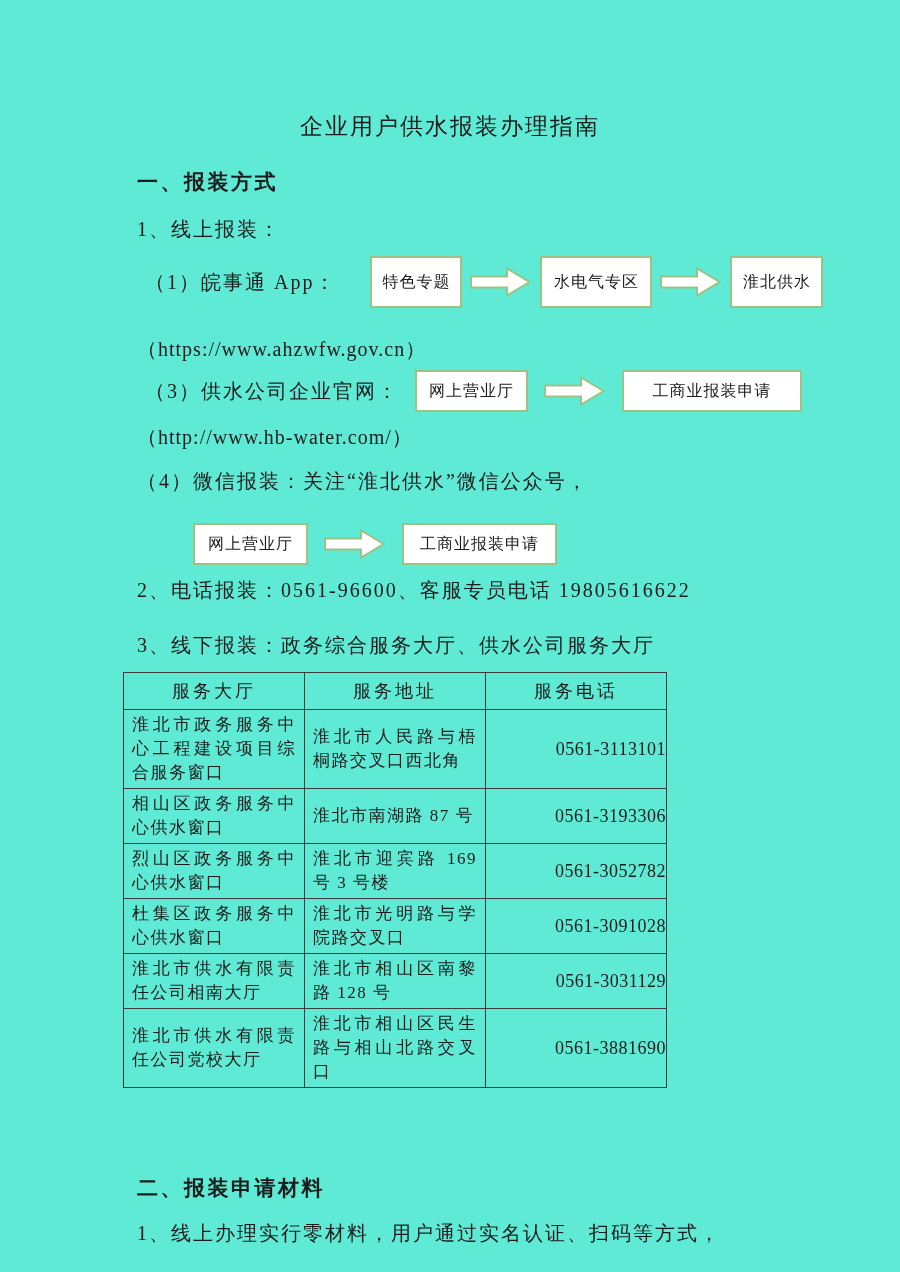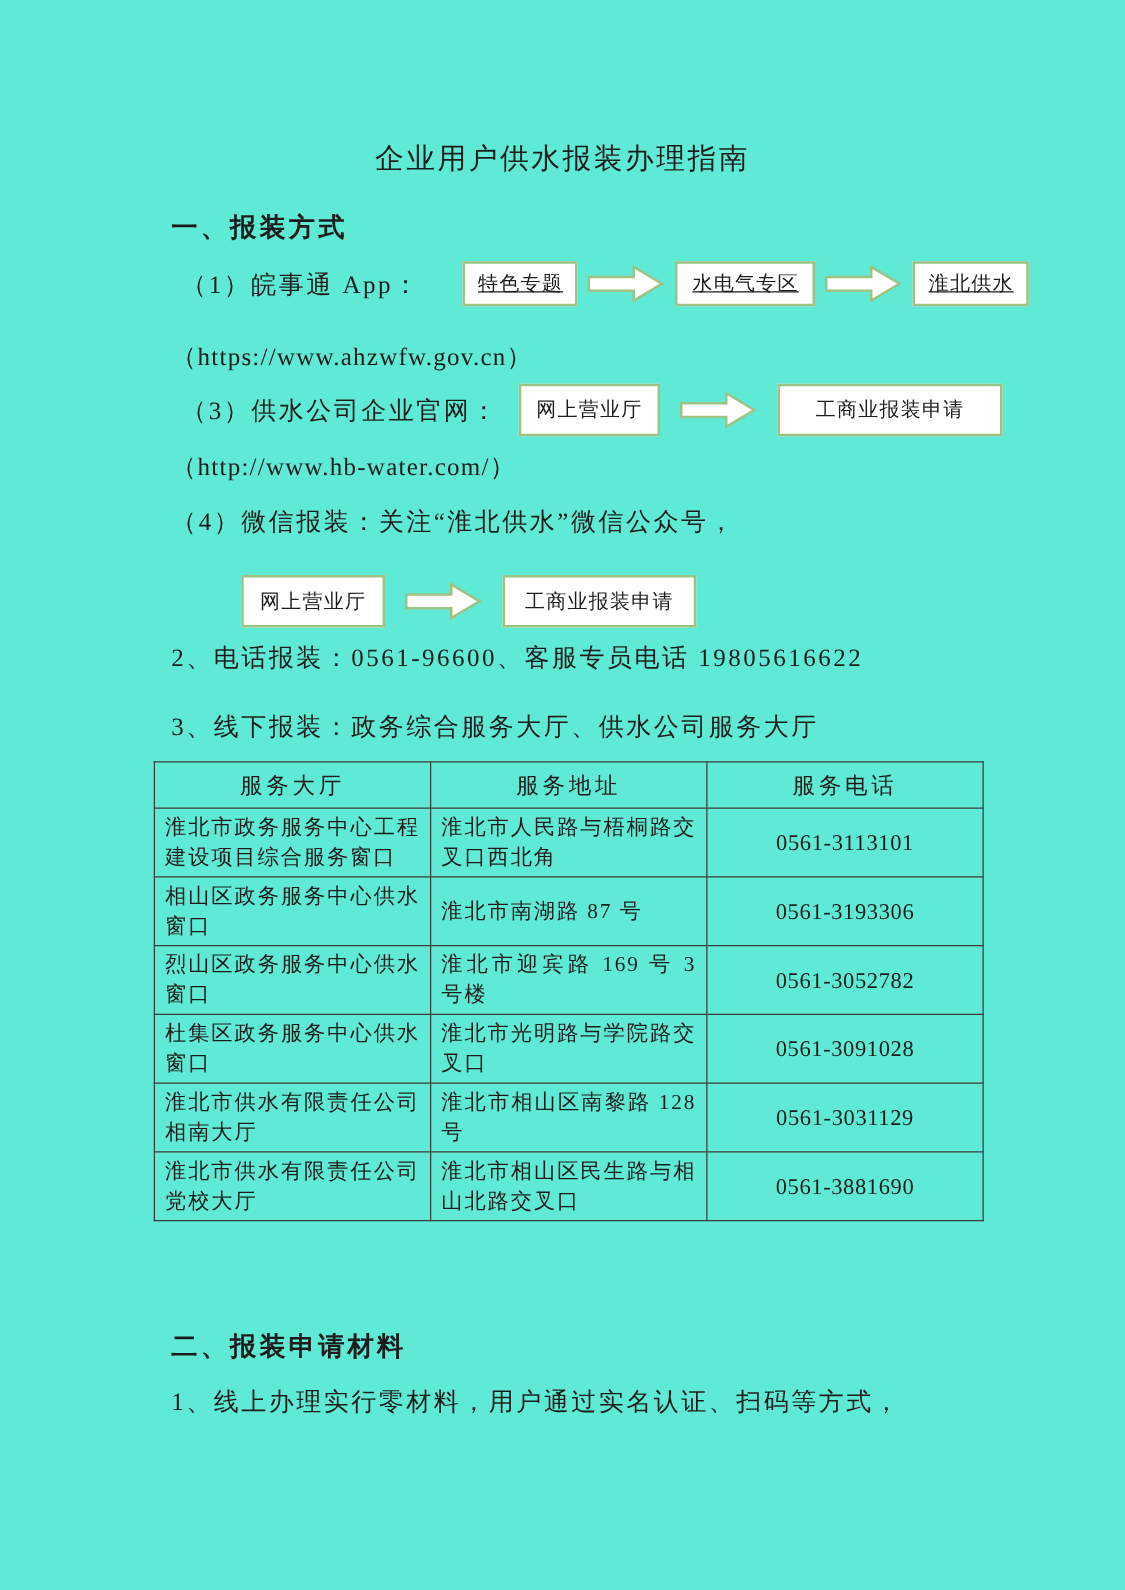--- a/index.html
+++ b/index.html
@@ -56,38 +56,38 @@
     display: flex;
     align-items: center;
     justify-content: center;
     border: 2px solid #9CC284;
     background: #ffffff;
     font-size: 16px;
     letter-spacing: 1px;
     white-space: nowrap;
     flex: 0 0 auto;
   }
-  .h36 { height: 36px; text-decoration: underline; }
+  .h36 { height: 52px; }
   .h42 { height: 42px; }
   .arrow { flex: 0 0 auto; display: block; }
   .g8  > * + * { margin-left: 8px; }
   .g16 > * + * { margin-left: 16px; }
 
   .mt13 { margin-top: 13px; }
   .mt8  { margin-top: 8px;  }
   .mt14 { margin-top: 28px; }
   .mt12 { margin-top: 12px; }
   .mt18 { margin-top: 18px; }
   .mt16 { margin-top: 28px; }
   .mt20 { margin-top: 20px; }
   .mt55 { margin-top: 86px; }
 
   table.halls {
     margin: 13px 0 0 123px;
-    width: 664px;
+    width: 544px;
     border-collapse: collapse;
     table-layout: fixed;
   }
   table.halls th, table.halls td {
     border: 1.5px solid #3c3c3c;
     font-weight: normal;
   }
   table.halls th {
     height: 37px;
     font-size: 18px;
@@ -106,34 +106,35 @@
   td.c-addr {
     width: 191px;
     padding: 3px 8px;
     font-size: 17px;
     letter-spacing: 1.5px;
     text-align: justify;
     line-height: 24px;
   }
   td.c-phone {
     width: 171px;
-    text-align: center;
+    text-align: right;
     font-size: 18px;
     letter-spacing: 0.5px;
   }
 </style>
 </head>
 <body>
 
 <div class="page">
 
   <div class="doc-title">企业用户供水报装办理指南</div>
 
   <div class="h-sec">一、报装方式</div>
 
+  <div class="body-line mt20">1、线上报装：</div>
 
   <div class="flow-row g8 mt13">
     <span class="flow-label" style="margin-right:26px">（1）皖事通 App：</span>
     <span class="step h36" style="width:92px">特色专题</span>
     <svg class="arrow" width="62" height="30" viewBox="0 0 62 30">
         <polygon points="1,9.5 37,9.5 37,1.5 59.5,15 37,28.5 37,20.5 1,20.5" fill="#ffffff" stroke="#9CC284" stroke-width="2"></polygon>
       </svg>
     <span class="step h36" style="width:112px">水电气专区</span>
     <svg class="arrow" width="62" height="30" viewBox="0 0 62 30">
         <polygon points="1,9.5 37,9.5 37,1.5 59.5,15 37,28.5 37,20.5 1,20.5" fill="#ffffff" stroke="#9CC284" stroke-width="2"></polygon>

